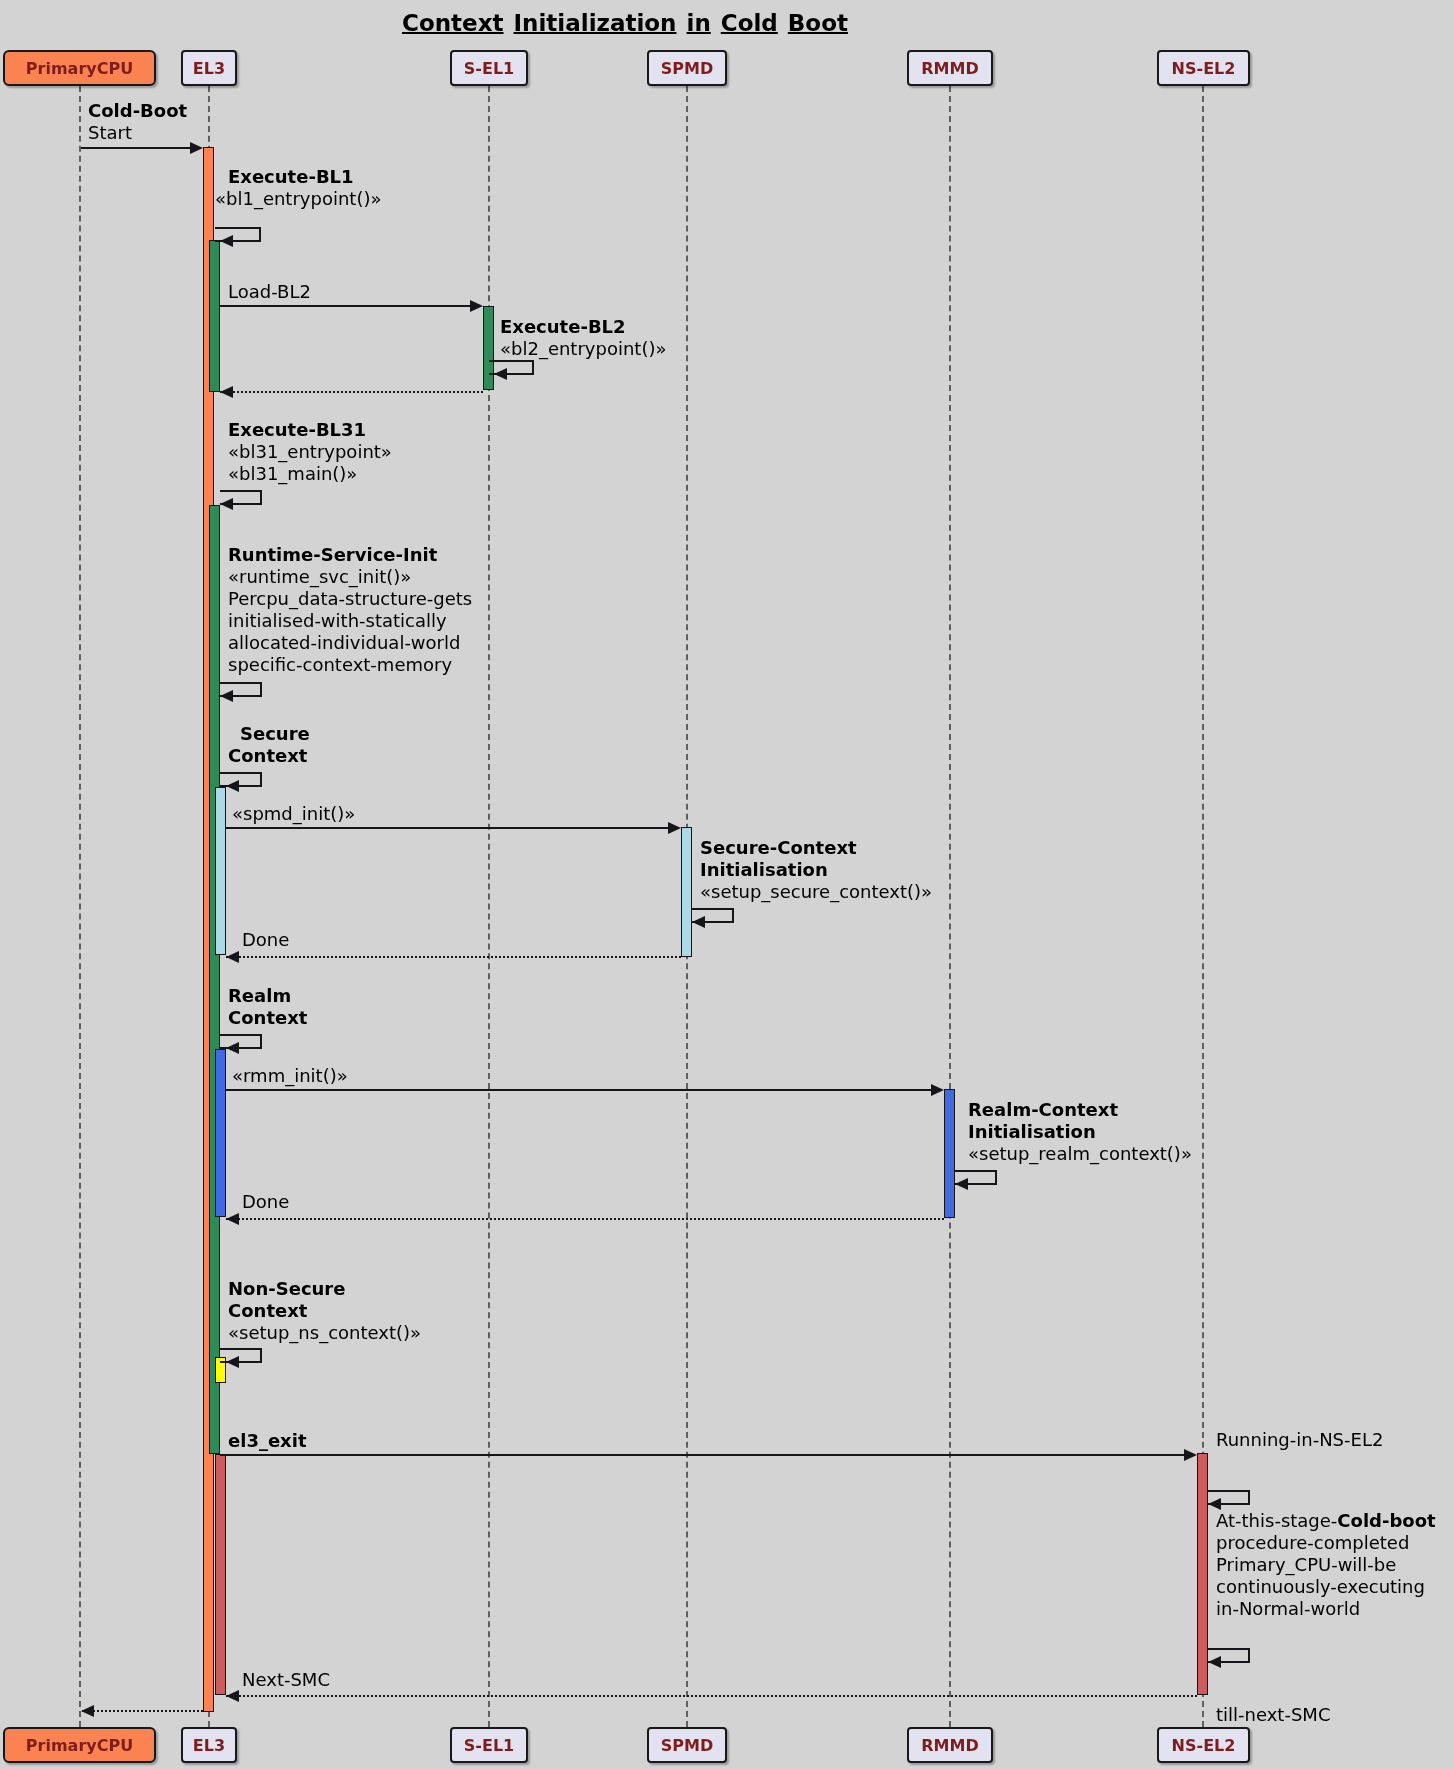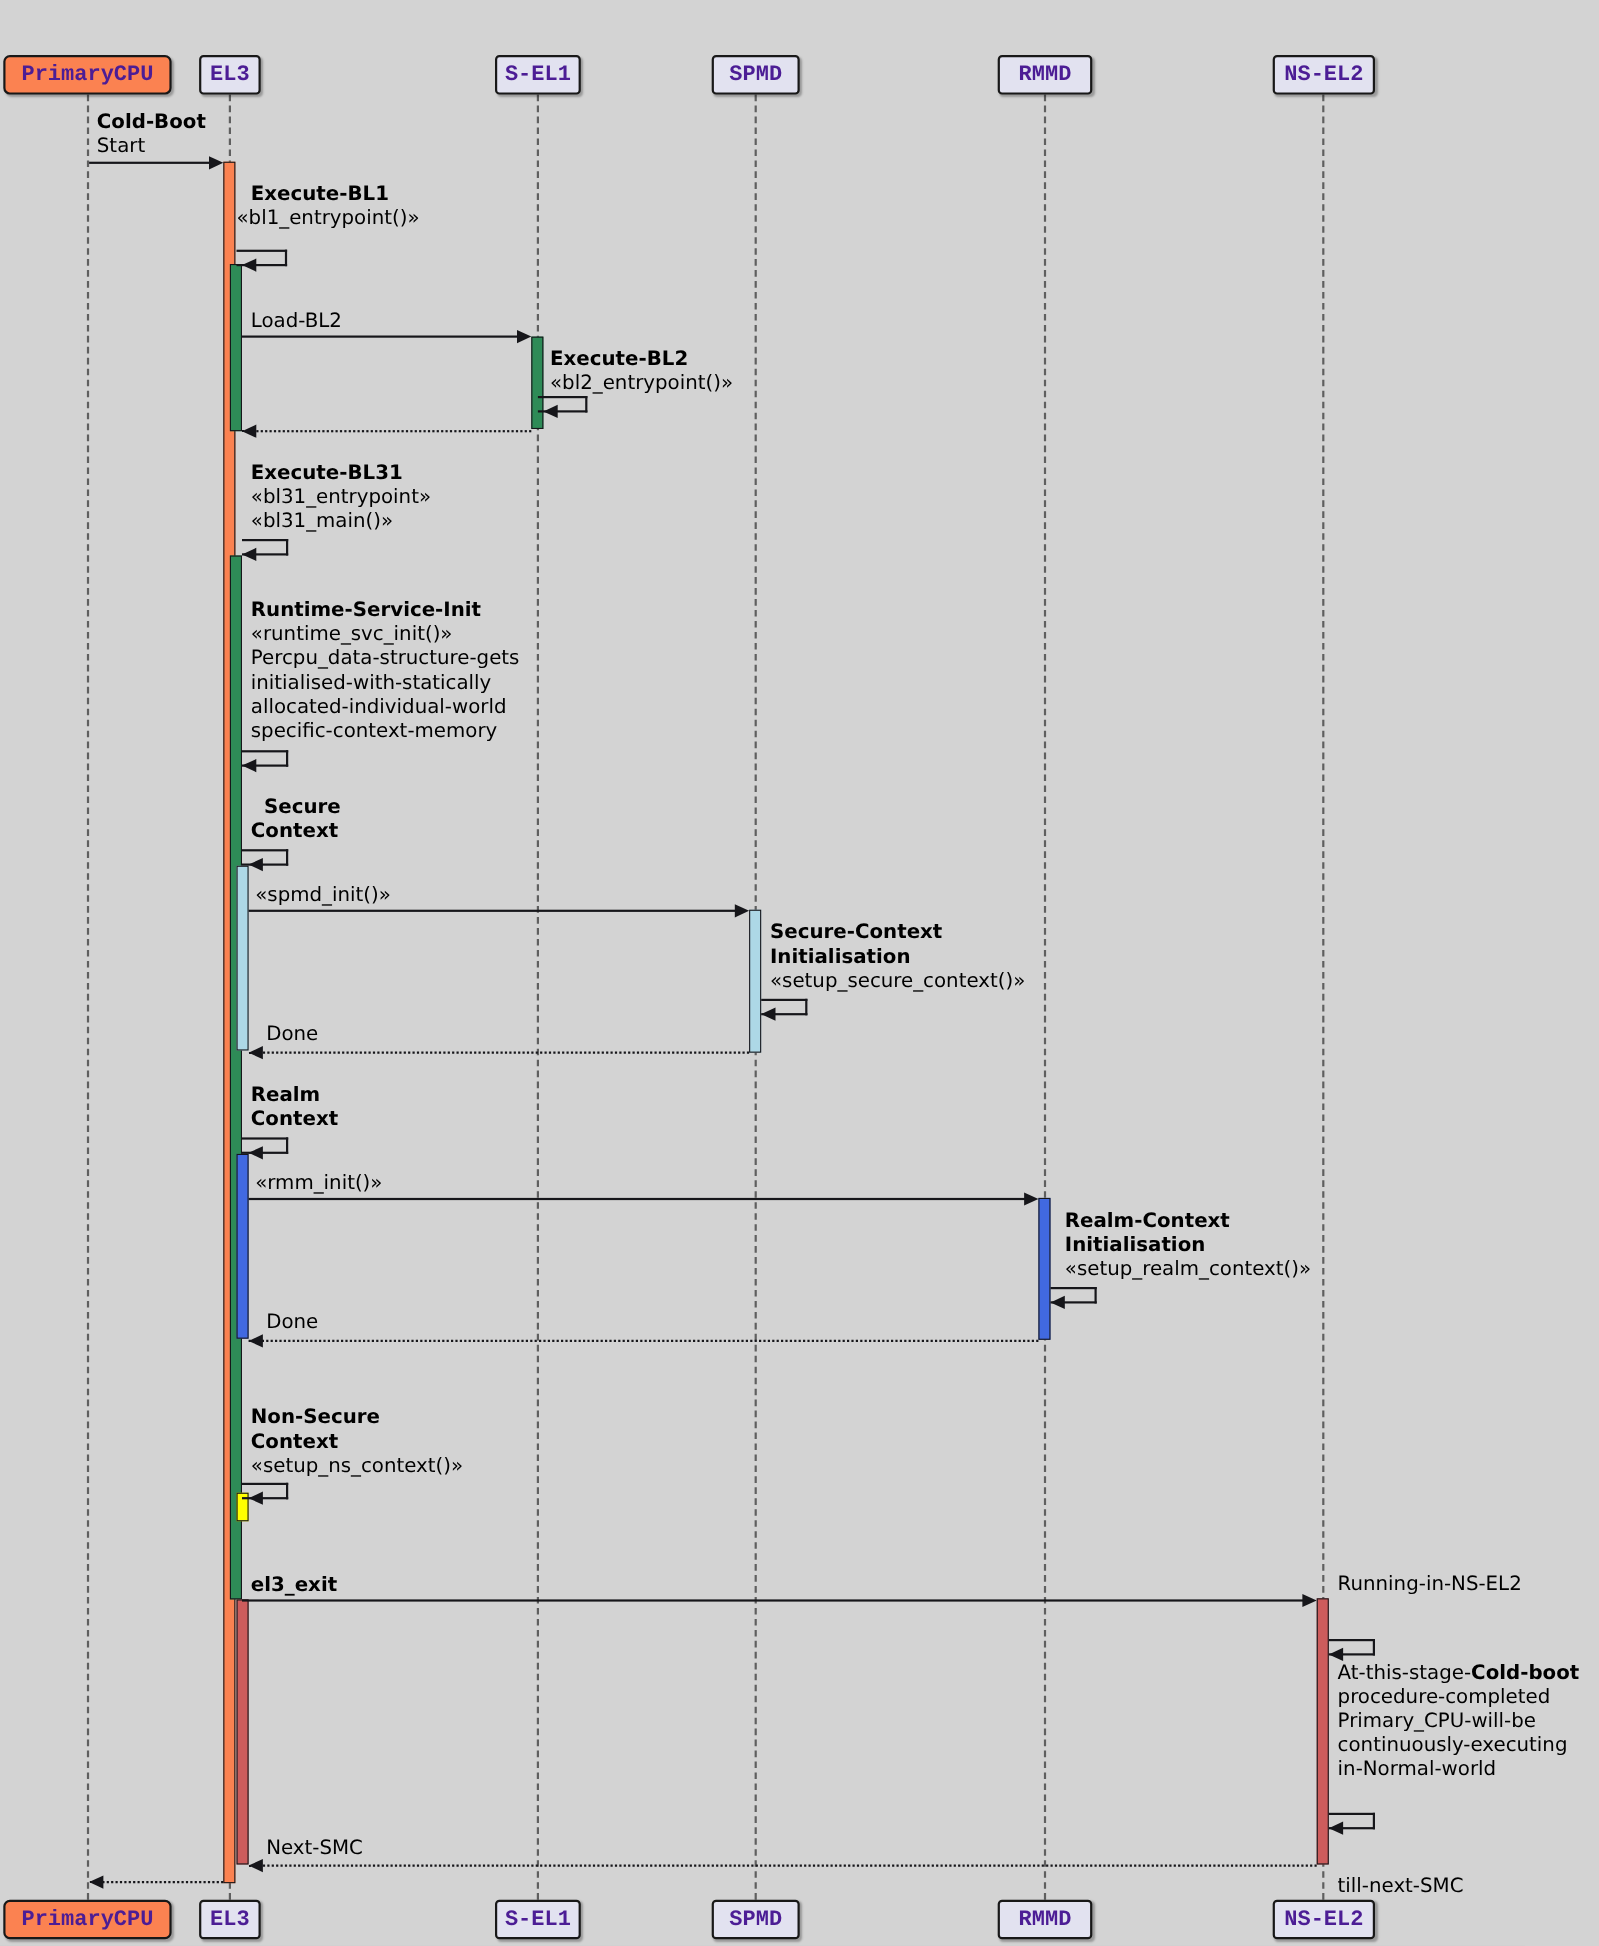--- a/index.html
+++ b/index.html
@@ -5,22 +5,22 @@
   html,body{margin:0;padding:0;}
   body{font-family:"DejaVu Sans","Liberation Sans",sans-serif;background:#bfbfbf;}
   .canvas{position:relative;width:1454px;height:1769px;background:#d3d3d3;overflow:hidden;}
 
   .title{position:absolute;left:0;top:10px;width:1250px;text-align:center;
          font-size:23px;font-weight:bold;color:#000;}
   .title span{text-decoration:underline;text-decoration-thickness:2px;margin:0 5px;}
 
   .pbox{position:absolute;height:36px;background:#e2e2f0;border:2px solid #181818;
         border-radius:4px;display:flex;align-items:center;justify-content:center;
-        font-size:20px;font-weight:bold;color:#4c1d95;
-        box-shadow:2px 2px 2px rgba(0,0,0,0.28);box-sizing:border-box;font-family:Liberation Mono, monospace;}
+        font-size:16px;font-weight:bold;color:#7f1d1d;
+        box-shadow:2px 2px 2px rgba(0,0,0,0.28);box-sizing:border-box;}
   .pbox.coral{background:#fb8251;border-radius:6px;}
 
   .lifeline{position:absolute;width:0;border-left:2px dashed #5f5f5f;}
 
   .act{position:absolute;width:11px;border:1.6px solid #16161a;box-sizing:border-box;}
   .c-coral{background:#fb8251;} .c-green{background:#2e8b57;}
   .c-lblue{background:#add8e6;} .c-blue{background:#4169e1;}
   .c-yellow{background:#ffff00;} .c-red{background:#cd5c5c;}
 
   .hline{position:absolute;height:0;border-top:2px solid #16161a;}
@@ -35,20 +35,23 @@
         border-bottom:6px solid transparent;border-right:13px solid #16161a;}
 
   .ml{position:absolute;font-size:18px;line-height:22px;white-space:nowrap;color:#000;text-align:right;}
   .b{font-weight:bold;}
 </style>
 </head>
 <body>
 
 <div class="canvas">
 
+  <div class="title">
+    <span>Context</span><span>Initialization</span><span>in</span><span>Cold</span><span>Boot</span>
+  </div>
 
   <div class="lifeline" style="left:79px;top:86px;height:1641px"></div>
   <div class="lifeline" style="left:208px;top:86px;height:1641px"></div>
   <div class="lifeline" style="left:488px;top:86px;height:1641px"></div>
   <div class="lifeline" style="left:686px;top:86px;height:1641px"></div>
   <div class="lifeline" style="left:949px;top:86px;height:1641px"></div>
   <div class="lifeline" style="left:1202px;top:86px;height:1641px"></div>
 
   <div class="act c-coral" style="left:203px;top:147px;height:1565px"></div>
   <div class="act c-green" style="left:209px;top:240px;height:152px"></div>

